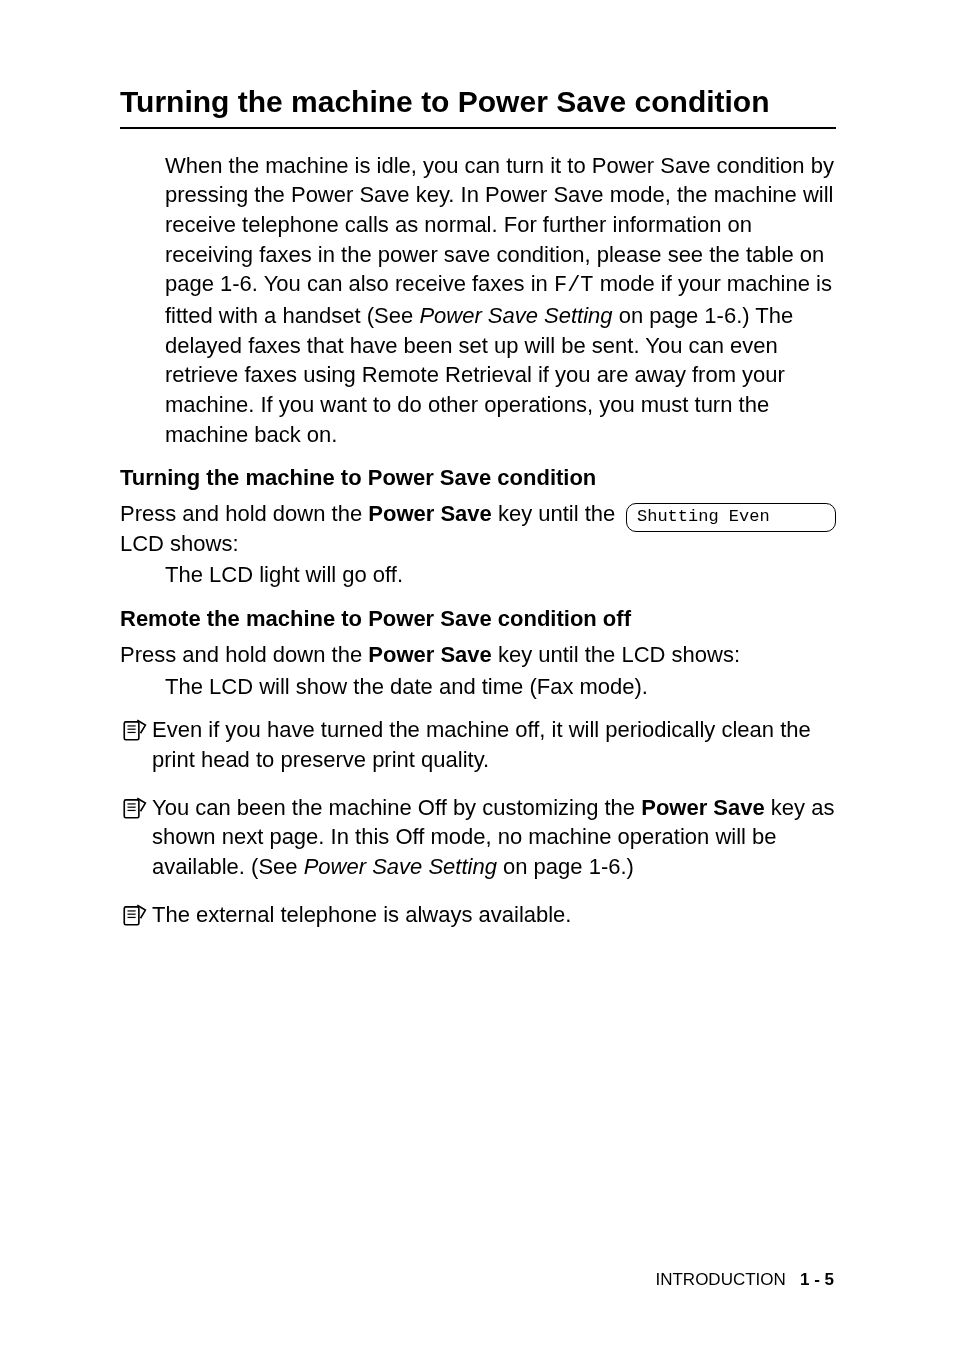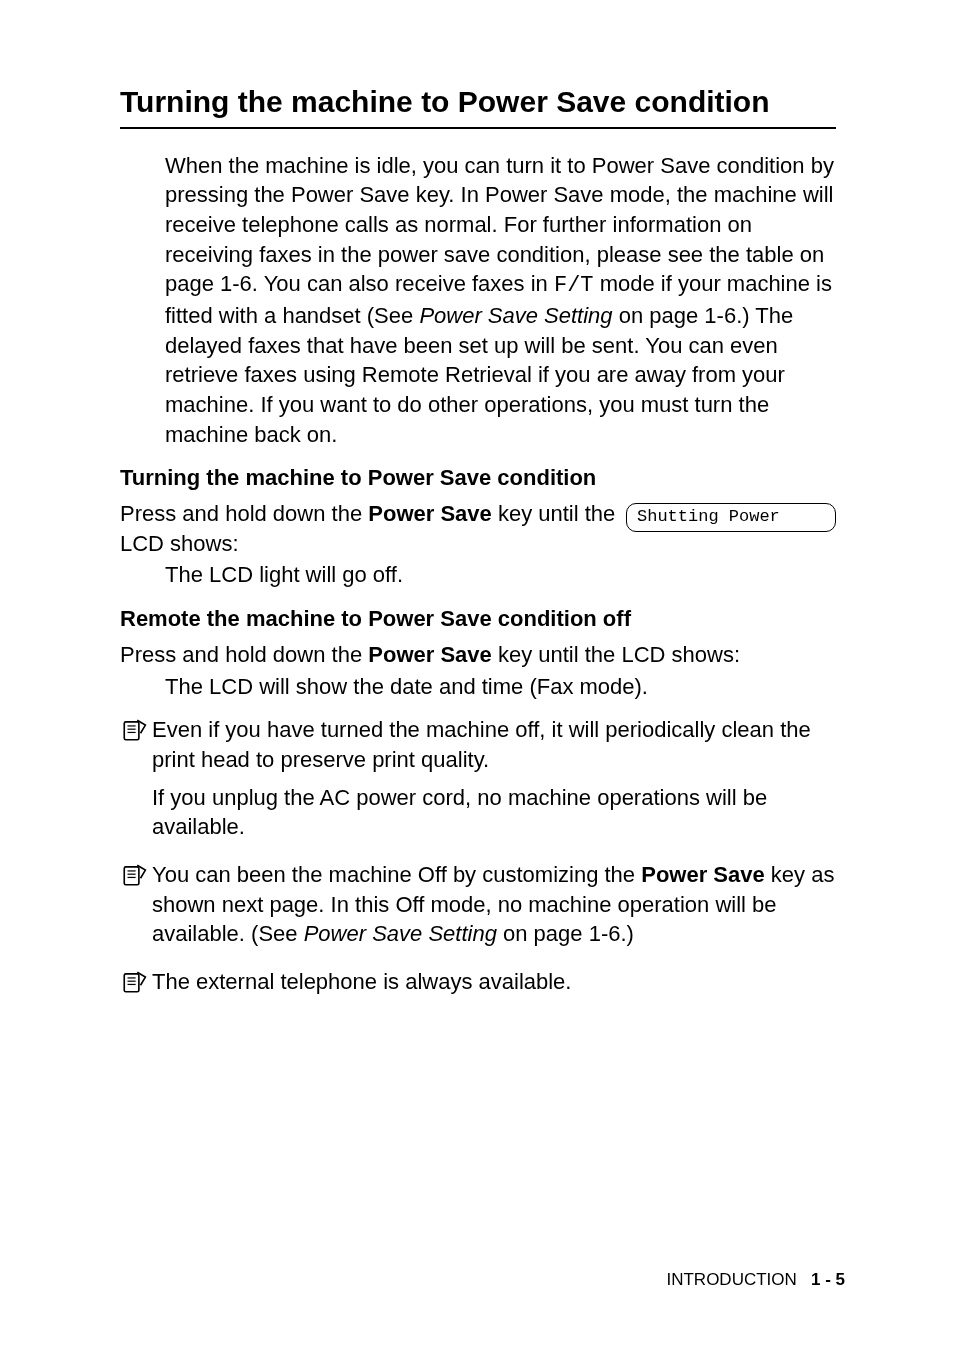--- a/index.html
+++ b/index.html
@@ -65,41 +65,41 @@
     justify-content: center;
     padding-top: 2px;
   }
   .note .txt { flex: 1; }
   .note .txt p { margin-bottom: 8px; }
   .bold { font-weight: bold; }
   .italic { font-style: italic; }
   .footer {
     position: absolute;
     bottom: 60px;
-    right: 109px;
+    right: 120px;
     font-size: 17px;
   }
   .footer .pg { font-weight: bold; }
   svg.note-icon { width: 26px; height: 26px; }
 </style>
 </head>
 <body>
 
 <h1 class="h1">Turning the machine to Power Save condition</h1>
 
 <p class="para">
   <span>When the machine is idle, you can turn it to Power Save condition by pressing the Power Save key. In Power Save mode, the machine will receive telephone calls as normal. For further information on receiving faxes in the power save condition, please see the table on page 1-6. You can also receive faxes in </span><span class="mono">F/T</span><span> mode if your machine is fitted with a handset (See </span><span class="italic">Power Save Setting</span><span> on page 1-6.) The delayed faxes that have been set up will be sent. You can even retrieve faxes using Remote Retrieval if you are away from your machine. If you want to do other operations, you must turn the machine back on.</span>
 </p>
 
 <div class="h2">Turning the machine to Power Save condition</div>
 <div class="row">
   <div class="text">
     <span>Press and hold down the </span><span class="bold">Power Save</span><span> key until the LCD shows:</span>
   </div>
-  <div class="lcd">Shutting Power</div>
+  <div class="lcd">Shutting Even</div>
 </div>
 <p class="para">The LCD light will go off.</p>
 
 <div class="h2">Remote the machine to Power Save condition off</div>
 <div class="row">
   <div class="text">
     <span>Press and hold down the </span><span class="bold">Power Save</span><span> key until the LCD shows:</span>
   </div>
 </div>
 <p class="para">The LCD will show the date and time (Fax mode).</p>
@@ -109,21 +109,20 @@
     <svg class="note-icon" viewBox="0 0 32 32">
       <rect x="4" y="6" width="18" height="22" rx="2" fill="none" stroke="#000" stroke-width="2"></rect>
       <line x1="8" y1="11" x2="18" y2="11" stroke="#000" stroke-width="1.5"></line>
       <line x1="8" y1="15" x2="18" y2="15" stroke="#000" stroke-width="1.5"></line>
       <line x1="8" y1="19" x2="18" y2="19" stroke="#000" stroke-width="1.5"></line>
       <path d="M20 4 L30 10 L24 20" fill="none" stroke="#000" stroke-width="2"></path>
     </svg>
   </div>
   <div class="txt">
     <p>Even if you have turned the machine off, it will periodically clean the print head to preserve print quality.</p>
-    <p>If you unplug the AC power cord, no machine operations will be available.</p>
   </div>
 </div>
 
 <div class="note">
   <div class="icon">
     <svg class="note-icon" viewBox="0 0 32 32">
       <rect x="4" y="6" width="18" height="22" rx="2" fill="none" stroke="#000" stroke-width="2"></rect>
       <line x1="8" y1="11" x2="18" y2="11" stroke="#000" stroke-width="1.5"></line>
       <line x1="8" y1="15" x2="18" y2="15" stroke="#000" stroke-width="1.5"></line>
       <line x1="8" y1="19" x2="18" y2="19" stroke="#000" stroke-width="1.5"></line>

